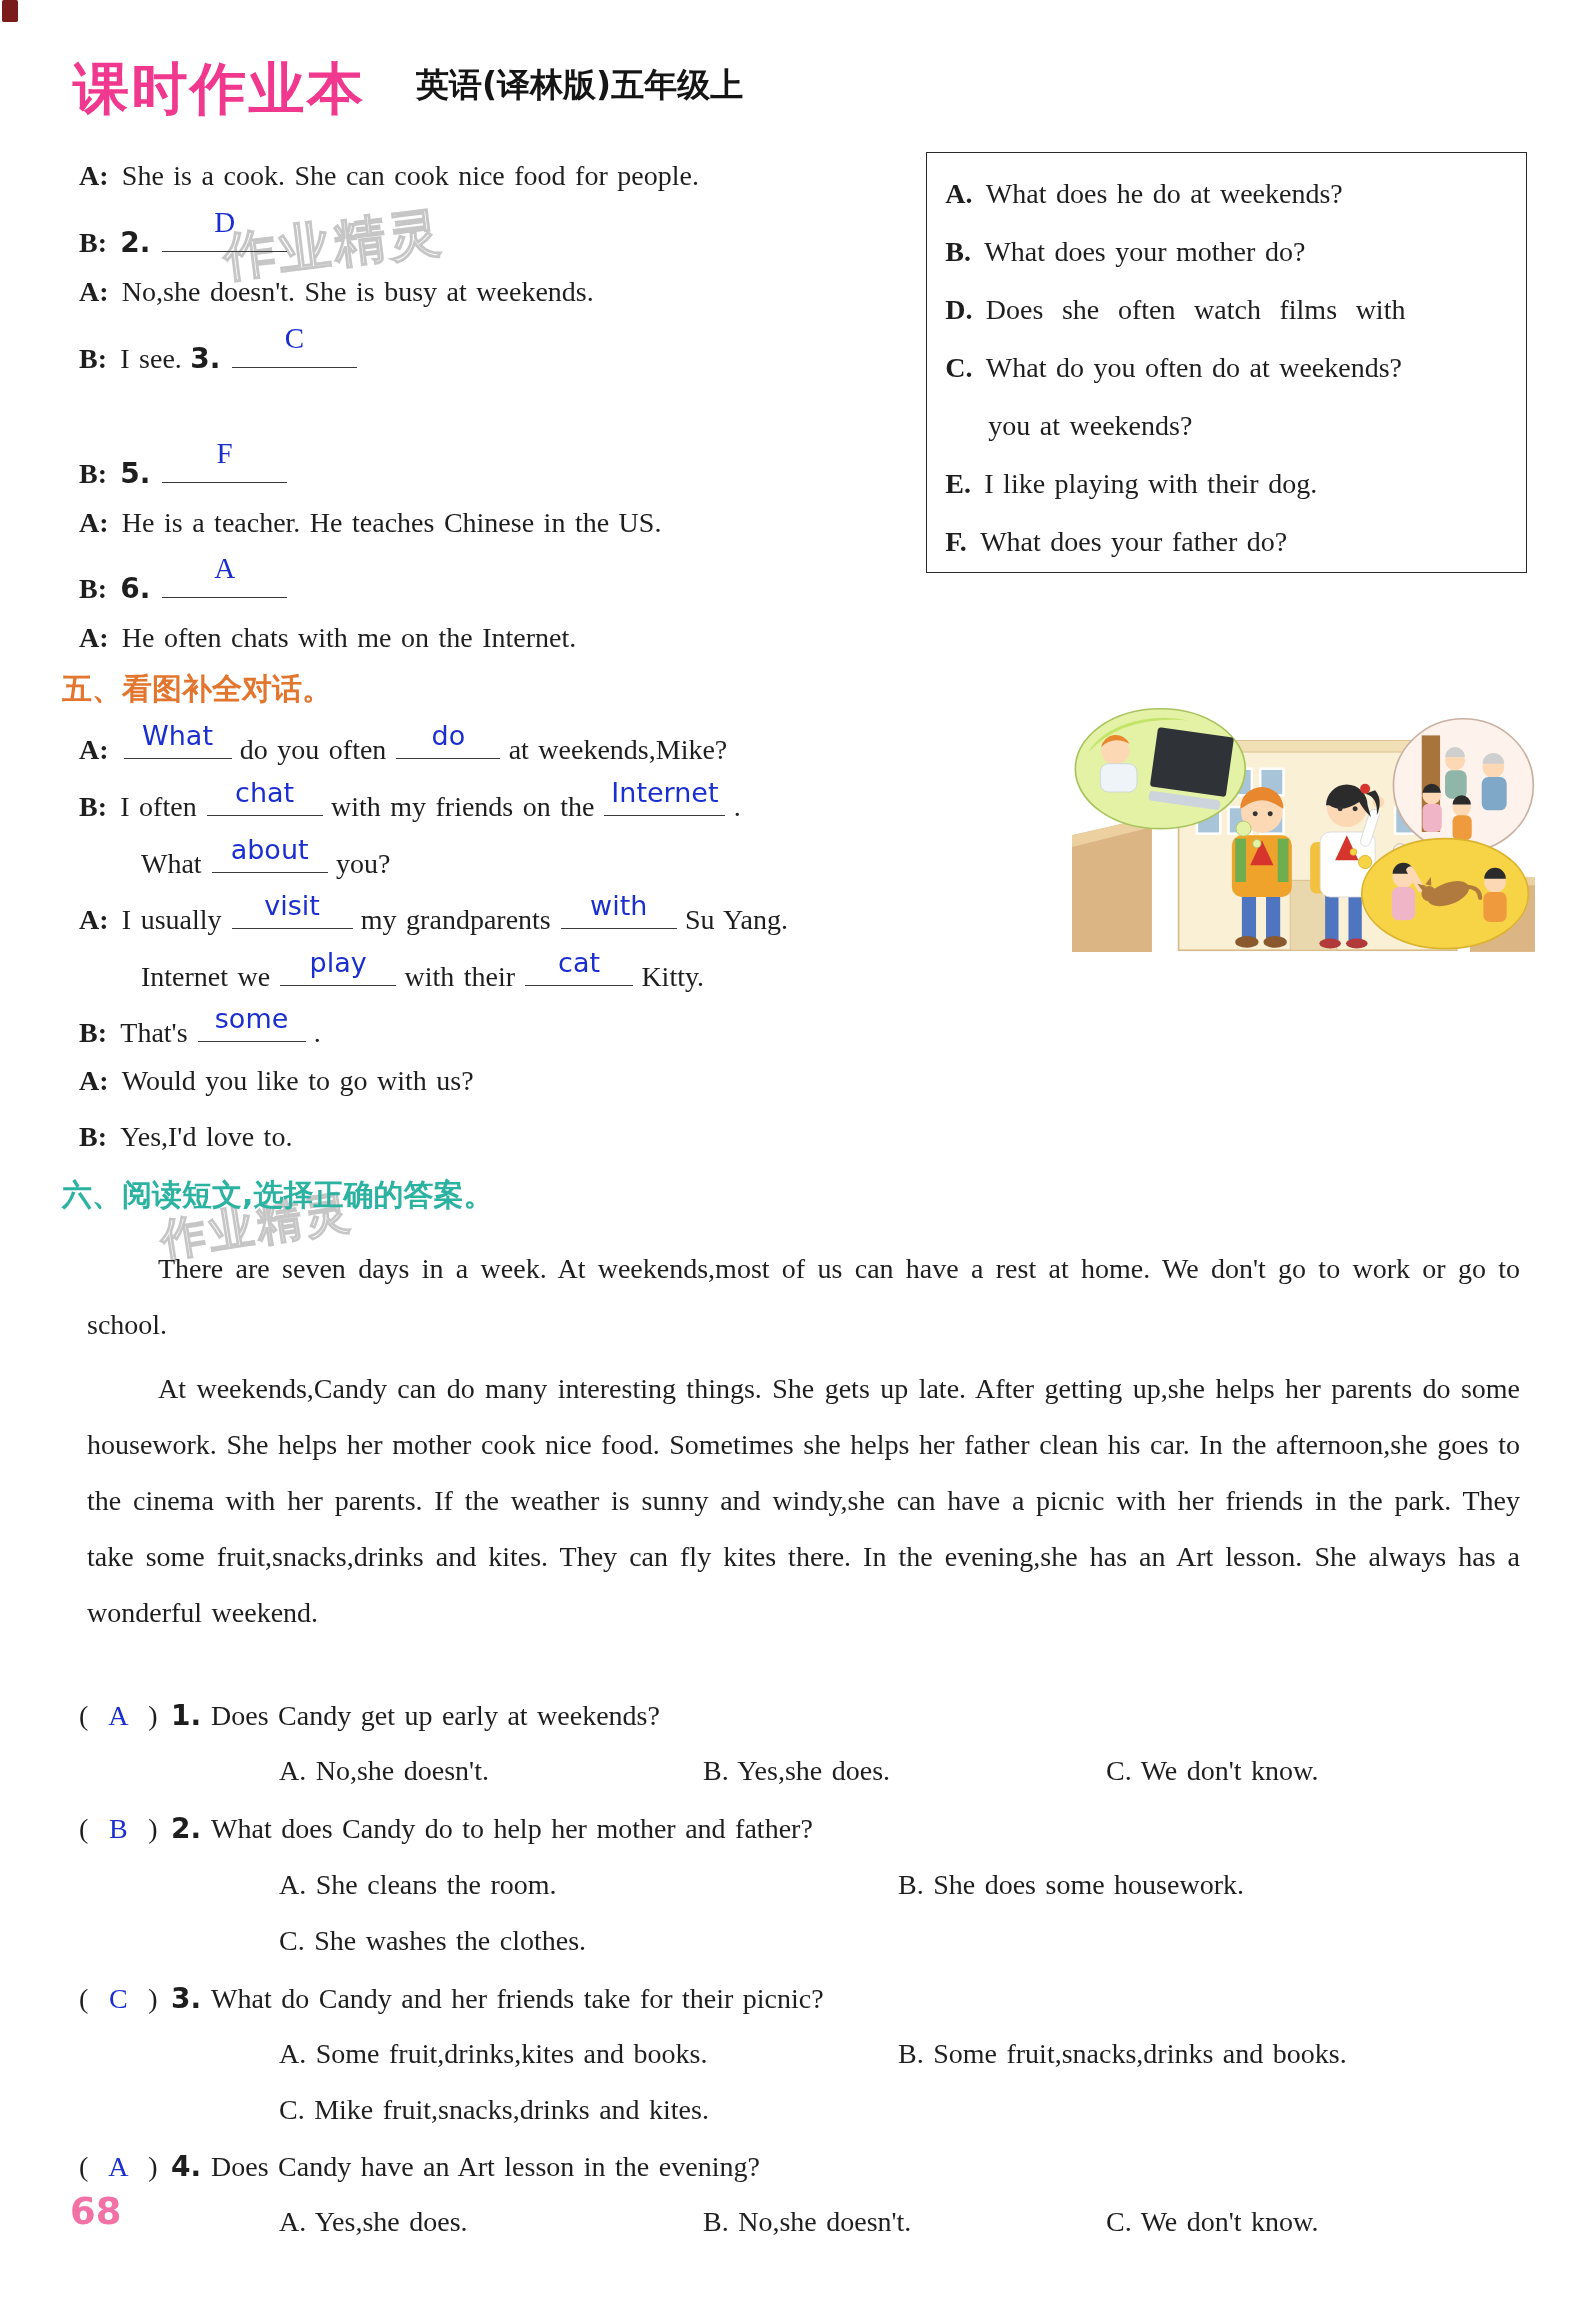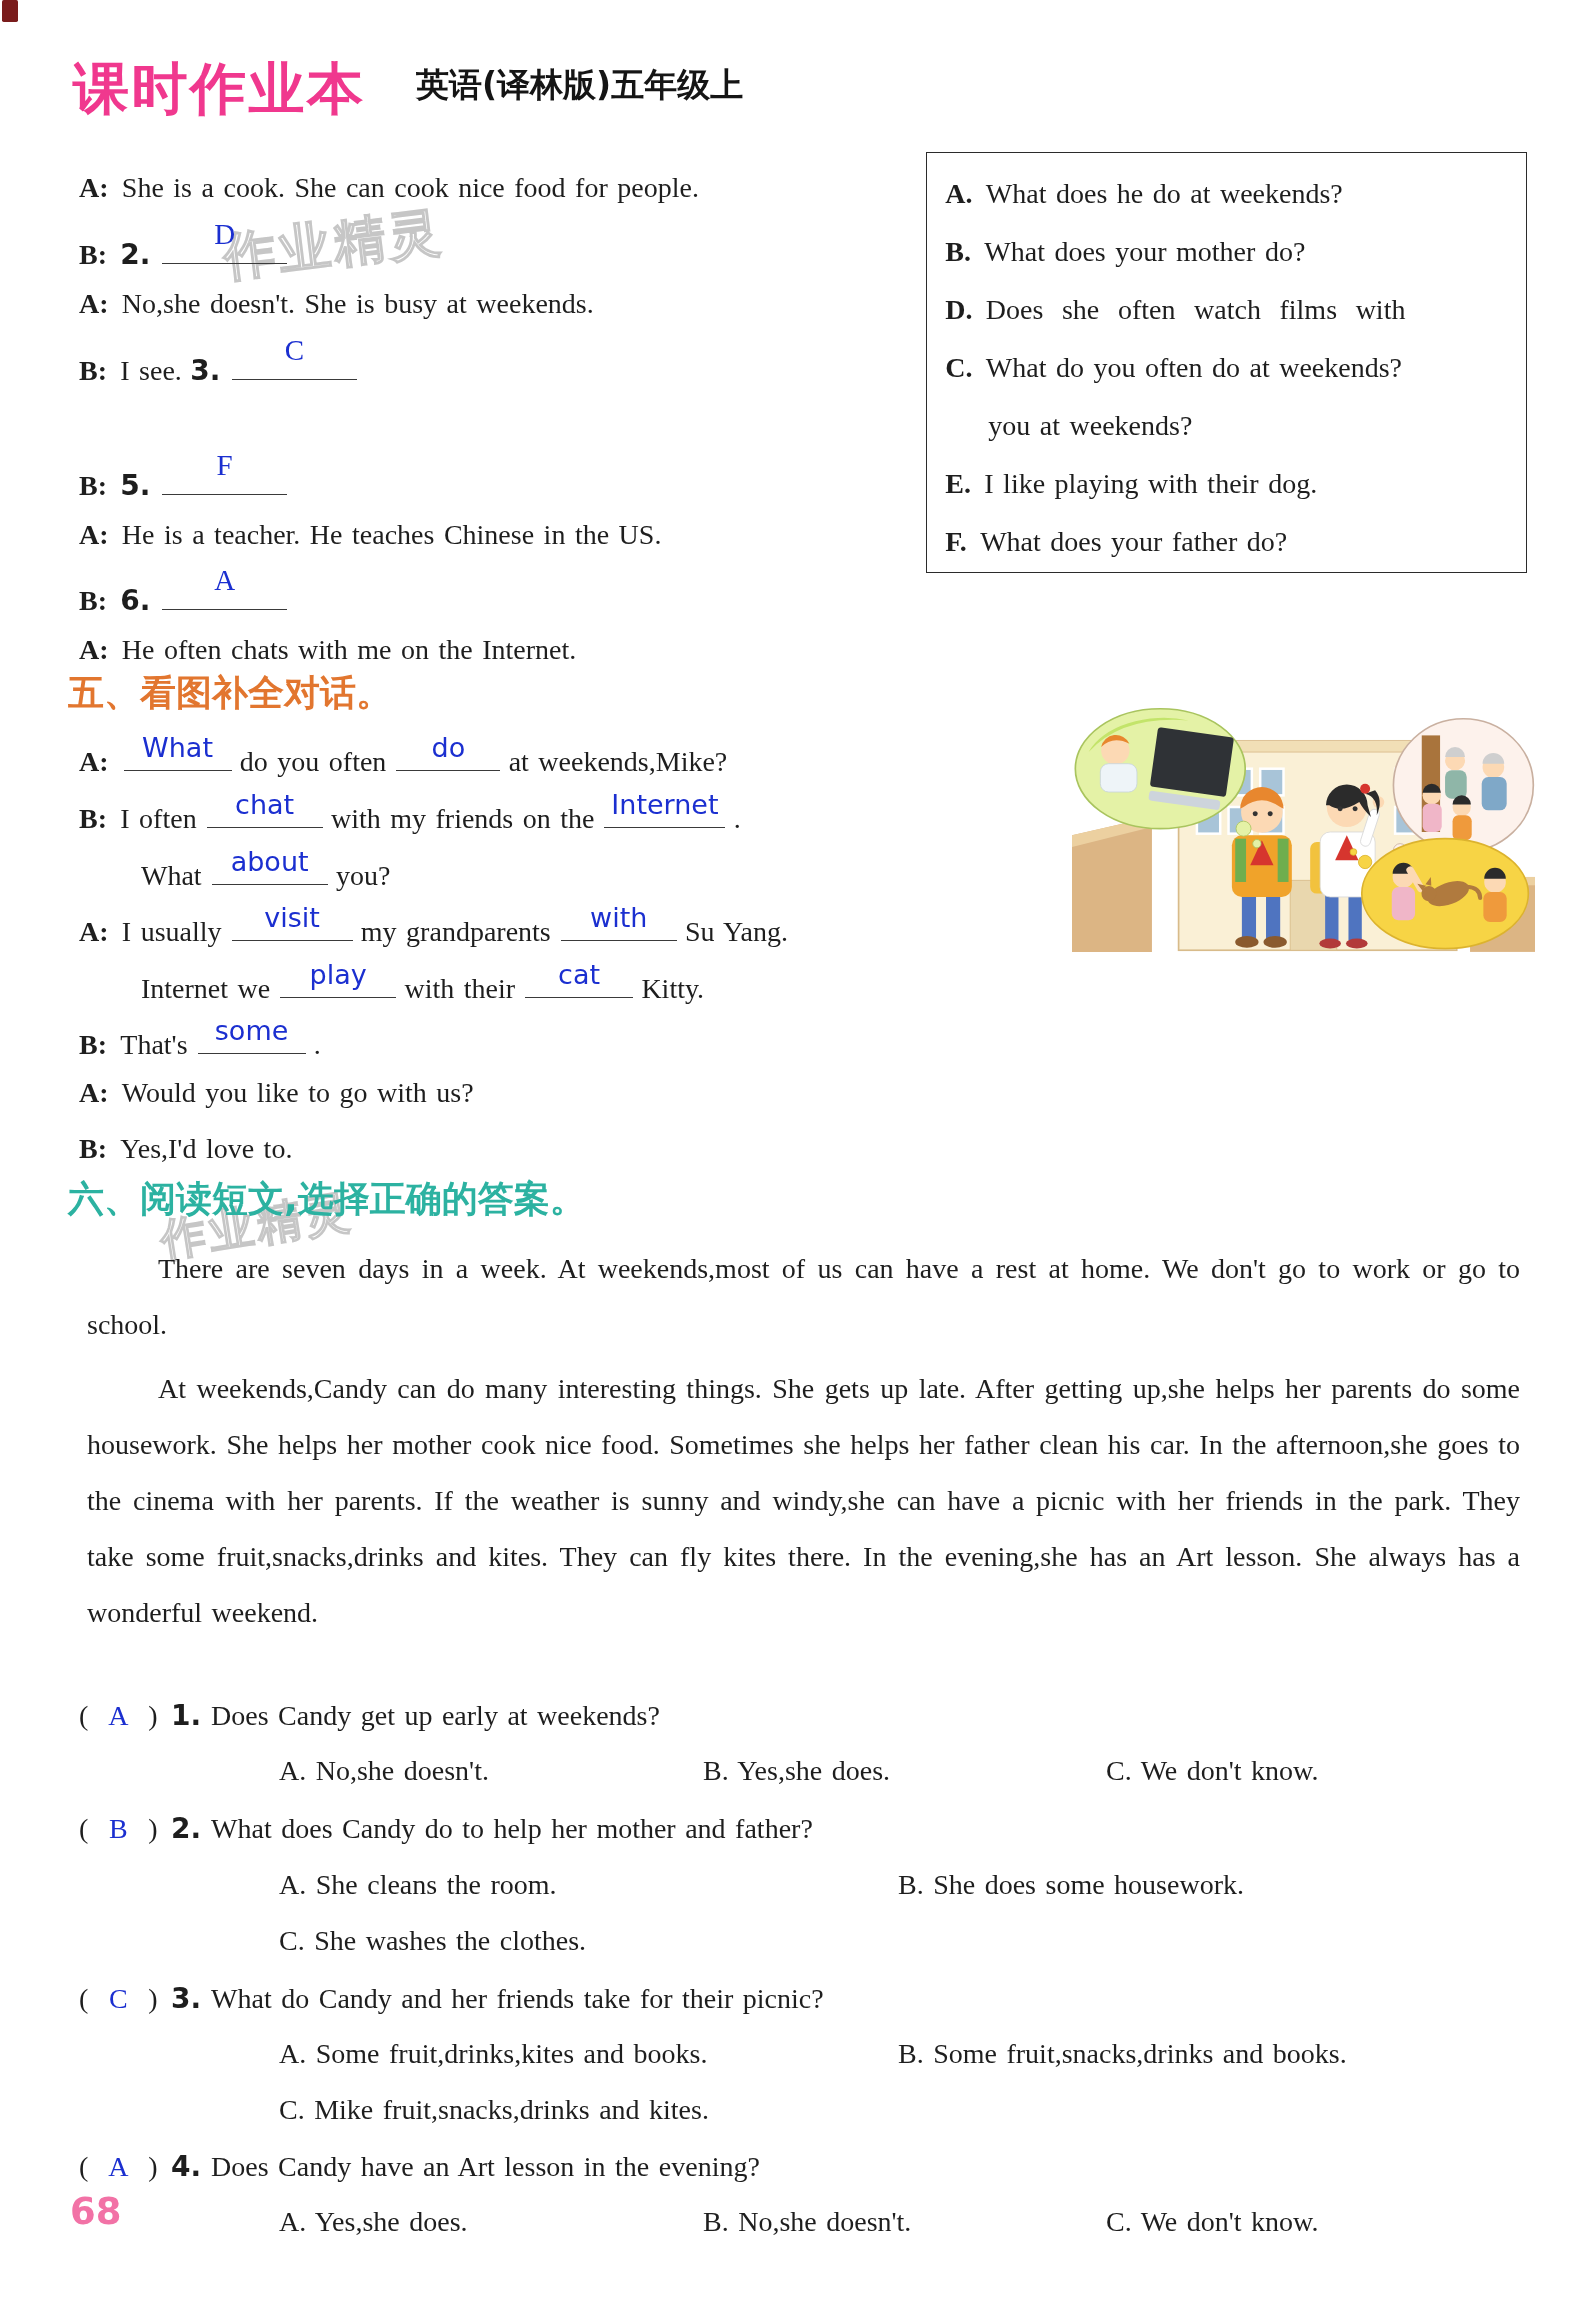--- a/index.html
+++ b/index.html
@@ -10,39 +10,39 @@
   .brand{position:absolute;left:73px;top:52px;font-family:"DejaVu Sans",sans-serif;
          font-weight:bold;font-size:56px;letter-spacing:2.5px;color:#f0388e;}
   .subtitle{position:absolute;left:416px;top:63px;font-family:"DejaVu Sans",sans-serif;
          font-weight:bold;font-size:33px;color:#151515;}
   
   .wm{position:absolute;font-family:"DejaVu Sans",sans-serif;font-weight:bold;
       color:rgba(255,255,255,0.1);-webkit-text-stroke:1.2px #c6c6c6;letter-spacing:3.3px;pointer-events:none;}
   .wm1{left:223px;top:210px;font-size:52px;transform:rotate(-7deg);}
   .wm2{left:160px;top:1196px;font-size:45px;transform:rotate(-9deg);}
   
-  .line{position:absolute;left:79px;font-size:28px;white-space:nowrap;word-spacing:2.5px;margin-top:12px;}
+  .line{position:absolute;left:79px;font-size:28px;white-space:nowrap;word-spacing:2.5px;}
   .line.ind{left:141px;}
   .spk{font-weight:bold;margin-right:13.3px;}
   .num{font-family:"DejaVu Sans",sans-serif;font-weight:bold;margin-right:10px;}
   .txt{margin-right:8.3px;}
   .blank{display:inline-block;position:relative;height:33px;border-bottom:1.7px solid #3a3a3a;
          vertical-align:baseline;margin:0 8.3px 0 1.7px;}
   .bans{position:absolute;left:0;right:0;bottom:6.7px;text-align:center;color:#1b2fd0;
         font-family:"DejaVu Sans",sans-serif;font-size:27px;}
   .bans.serifans{font-family:"Liberation Serif",serif;font-size:29px;bottom:11.6px;}
   
   .optbox{position:absolute;left:926px;top:152px;width:601px;height:421px;border:1.7px solid #2b2b2b;
           box-sizing:border-box;padding:11.6px 15px 0 18.3px;}
   .optline{font-size:28px;line-height:58px;white-space:nowrap;word-spacing:2.5px;}
   .optline .lbl{margin-right:13.3px;}
   .optline.stretch{word-spacing:11.6px;}
   .optline.cont{padding-left:43px;}
   
-  .sechead{position:absolute;left:68px;font-family:"DejaVu Sans",sans-serif;font-weight:bold;font-size:36px;}
+  .sechead{position:absolute;left:62px;font-family:"DejaVu Sans",sans-serif;font-weight:bold;font-size:30px;}
   .h5{top:669px;color:#e2762f;}
   .h6{top:1175px;color:#2cb2a1;}
   
   .passage{position:absolute;left:79px;top:1233px;width:1449px;font-size:28px;line-height:56px;
            text-align:justify;word-spacing:2.5px;}
   .passage p{margin:8px;text-indent:71px;}
   
   .qline{position:absolute;left:79px;font-size:28px;white-space:nowrap;word-spacing:2.5px;}
   .qpar{font-size:28px;}
   .qans{display:inline-block;width:60px;text-align:center;color:#1b2fd0;font-size:28px;}

